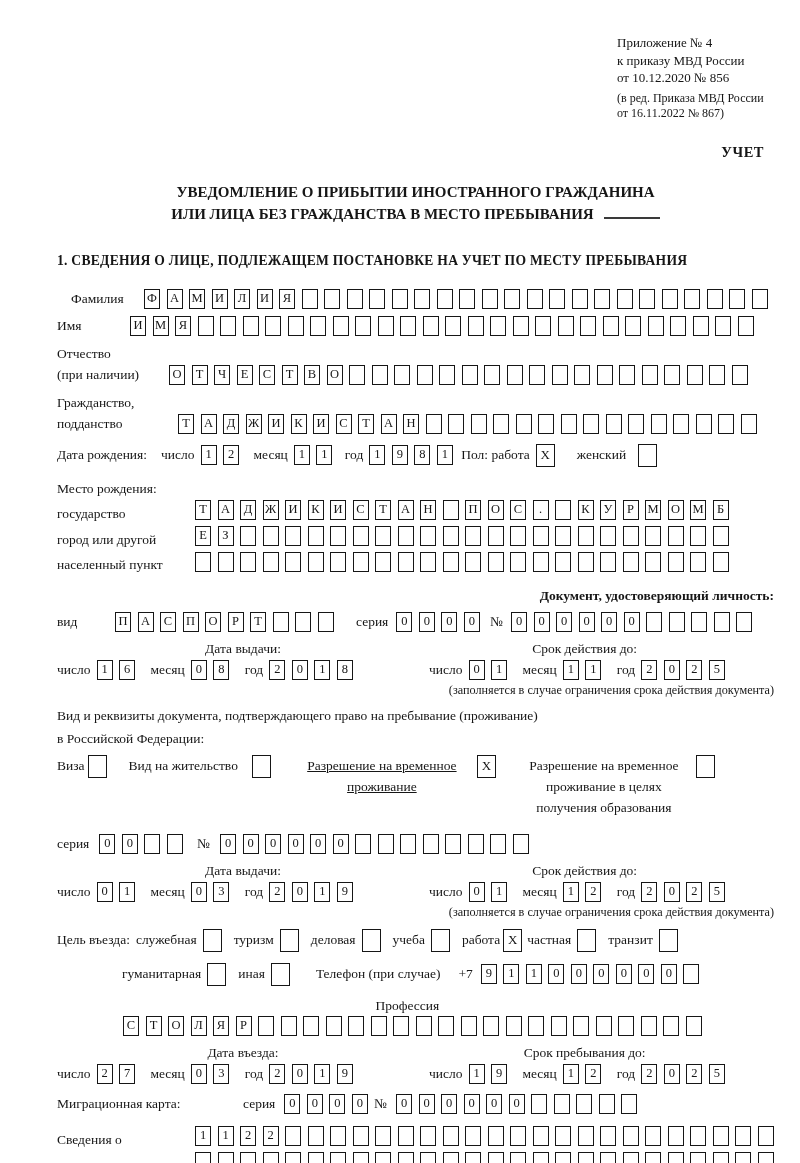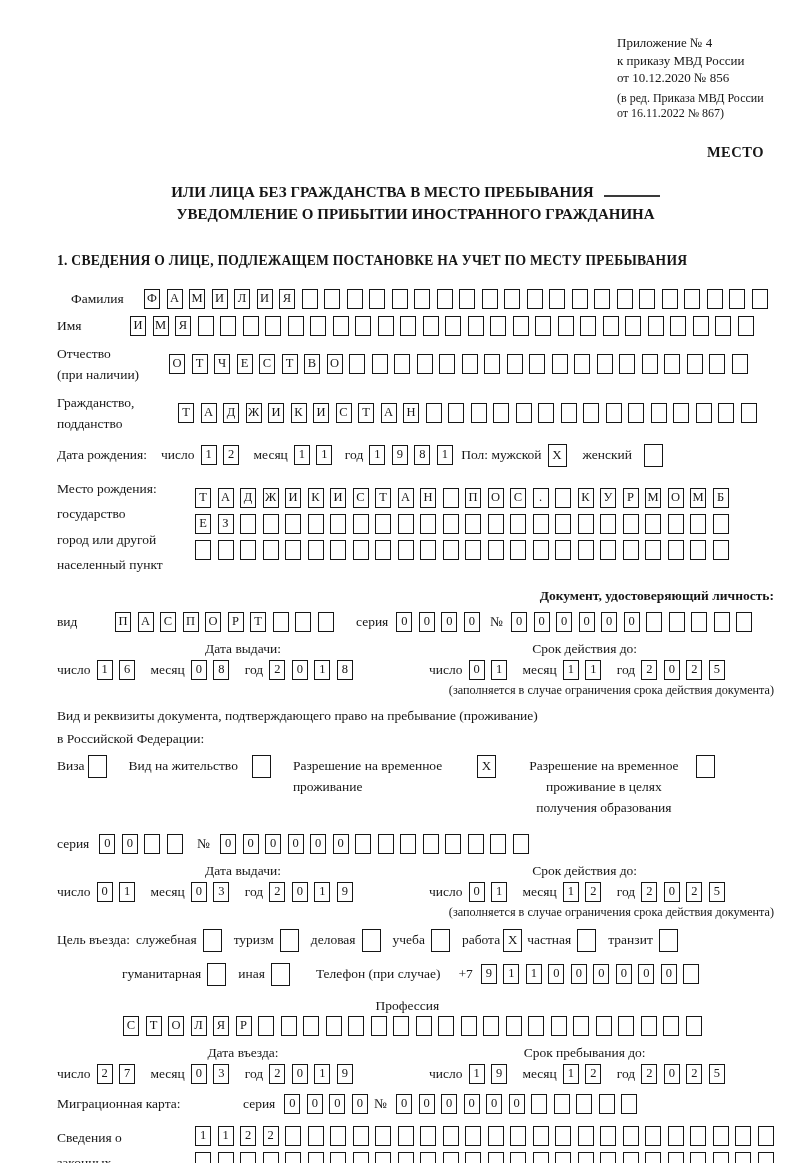--- a/index.html
+++ b/index.html
@@ -9,21 +9,21 @@
   .hdr{margin-left:560px;line-height:17.5px;font-size:13px;}
   .hdr-note{font-size:12px;line-height:15.5px;}
   .hdr-note.first{margin-top:4px;}
   .forma{margin-top:22px;text-align:right;padding-right:10px;font-weight:bold;font-size:14.5px;letter-spacing:0.5px;}
   
   .title{margin-top:20px;text-align:center;font-weight:bold;font-size:15px;line-height:22px;}
   .blank-line{display:inline-block;width:56px;border-bottom:2.2px solid #3a3a3a;margin-left:10px;vertical-align:baseline;}
   .section{margin-top:28px;font-weight:bold;font-size:13.6px;letter-spacing:0.25px;white-space:nowrap;}
   
   .row{display:flex;align-items:center;margin-top:7px;}
-  .row.start{align-items:center;}
+  .row.start{align-items:flex-end;}
   .lbl{flex:none;line-height:20px;}
   .lbl2{flex:none;line-height:21px;}
   .w73{width:73px}.w112{width:112px}.w121{width:121px}.w138{width:138px}.w80{width:80px}.w58{width:58px}.w150{width:150px}
   .boxes{white-space:nowrap;flex:none;}
   .cell{display:inline-block;box-sizing:border-box;width:16px;height:20px;border:1.6px solid #161616;
         margin-right:6.5px;text-align:center;line-height:16.5px;font-size:12.5px;vertical-align:middle;}
   .chk{display:inline-block;box-sizing:border-box;width:19px;height:23px;border:1.6px solid #161616;
        text-align:center;line-height:20px;font-size:13px;vertical-align:middle;margin-left:6px;flex:none;}
   .stack3 .boxes{display:block;margin-bottom:6px;}
   .mlines div{line-height:25.5px;}
@@ -34,21 +34,21 @@
   .dates-col.left{width:372px;}
   .dates-head{text-align:center;margin-bottom:3px;}
   .dg{white-space:nowrap;display:flex;align-items:center;}
   .dg-lbl{margin-right:6px;flex:none;}
   .dg .boxes{margin-right:9px;}
   .note-right{font-size:12.2px;text-align:right;margin-top:3px;}
   
   .opts{display:flex;margin-top:8px;align-items:flex-start;}
   .opt{display:flex;align-items:flex-start;flex:none;}
   .opt .olbl{line-height:21px;}
-  .opt .c2{width:178px;text-align:left;}
+  .opt .c2{width:178px;text-align:center;text-decoration:underline;}
   .opt .c3{width:172px;text-align:center;}
   .gap14{margin-left:14px}.gap22{margin-left:22px}
   
   .pline{display:flex;align-items:center;margin-top:9px;}
   .pline .plbl{flex:none;margin-left:12px;}
   .pline .plbl.first{margin-left:0;}
   .phone-prefix{margin:0 8px 0 18px;flex:none;}
 </style>
 </head>
 <body>
@@ -56,25 +56,25 @@
 <div class="page">
 
   <div class="hdr">
     <div>Приложение № 4</div>
     <div>к приказу МВД России</div>
     <div>от 10.12.2020 № 856</div>
     <div class="hdr-note first">(в ред. Приказа МВД России</div>
     <div class="hdr-note">от 16.11.2022 № 867)</div>
   </div>
 
-  <div class="forma">МЕСТО</div>
+  <div class="forma">УЧЕТ</div>
 
   <div class="title">
+    <div>УВЕДОМЛЕНИЕ О ПРИБЫТИИ ИНОСТРАННОГО ГРАЖДАНИНА</div>
     <div><span>ИЛИ ЛИЦА БЕЗ ГРАЖДАНСТВА В МЕСТО ПРЕБЫВАНИЯ</span><span class="blank-line"></span></div>
-    <div>УВЕДОМЛЕНИЕ О ПРИБЫТИИ ИНОСТРАННОГО ГРАЖДАНИНА</div>
   </div>
 
   <div class="section">1. СВЕДЕНИЯ О ЛИЦЕ, ПОДЛЕЖАЩЕМ ПОСТАНОВКЕ НА УЧЕТ ПО МЕСТУ ПРЕБЫВАНИЯ</div>
 
   <div class="row" style="margin-top:20px;justify-content:flex-end;">
     <span class="lbl w73">Фамилия</span>
     <span class="boxes"><span class="cell">Ф</span><span class="cell">А</span><span class="cell">М</span><span class="cell">И</span><span class="cell">Л</span><span class="cell">И</span><span class="cell">Я</span><span class="cell"></span><span class="cell"></span><span class="cell"></span><span class="cell"></span><span class="cell"></span><span class="cell"></span><span class="cell"></span><span class="cell"></span><span class="cell"></span><span class="cell"></span><span class="cell"></span><span class="cell"></span><span class="cell"></span><span class="cell"></span><span class="cell"></span><span class="cell"></span><span class="cell"></span><span class="cell"></span><span class="cell"></span><span class="cell"></span><span class="cell"></span></span>
   </div>
 
   <div class="row">
@@ -99,23 +99,23 @@
   </div>
 
   <div class="row" style="margin-top:10px;">
     <span class="lbl">Дата рождения:</span>
     <span class="dg-lbl" style="margin-left:14px">число</span>
     <span class="boxes"><span class="cell">1</span><span class="cell">2</span></span>
     <span class="dg-lbl" style="margin-left:8px">месяц</span>
     <span class="boxes"><span class="cell">1</span><span class="cell">1</span></span>
     <span class="dg-lbl" style="margin-left:6px">год</span>
     <span class="boxes"><span class="cell">1</span><span class="cell">9</span><span class="cell">8</span><span class="cell">1</span></span>
-    <span class="lbl" style="margin-left:2px">Пол: мужской</span>
+    <span class="lbl" style="margin-left:2px">Пол: работа</span>
     <span class="chk">X</span>
-    <span class="lbl" style="margin-left:16px">женский</span>
+    <span class="lbl" style="margin-left:22px">женский</span>
     <span class="chk" style="margin-left:12px"></span>
   </div>
 
   <div class="row start" style="margin-top:9px;">
     <span class="lbl2 w138 mlines">
       <div>Место рождения:</div>
       <div>государство</div>
       <div>город или другой</div>
       <div>населенный пункт</div>
     </span>

